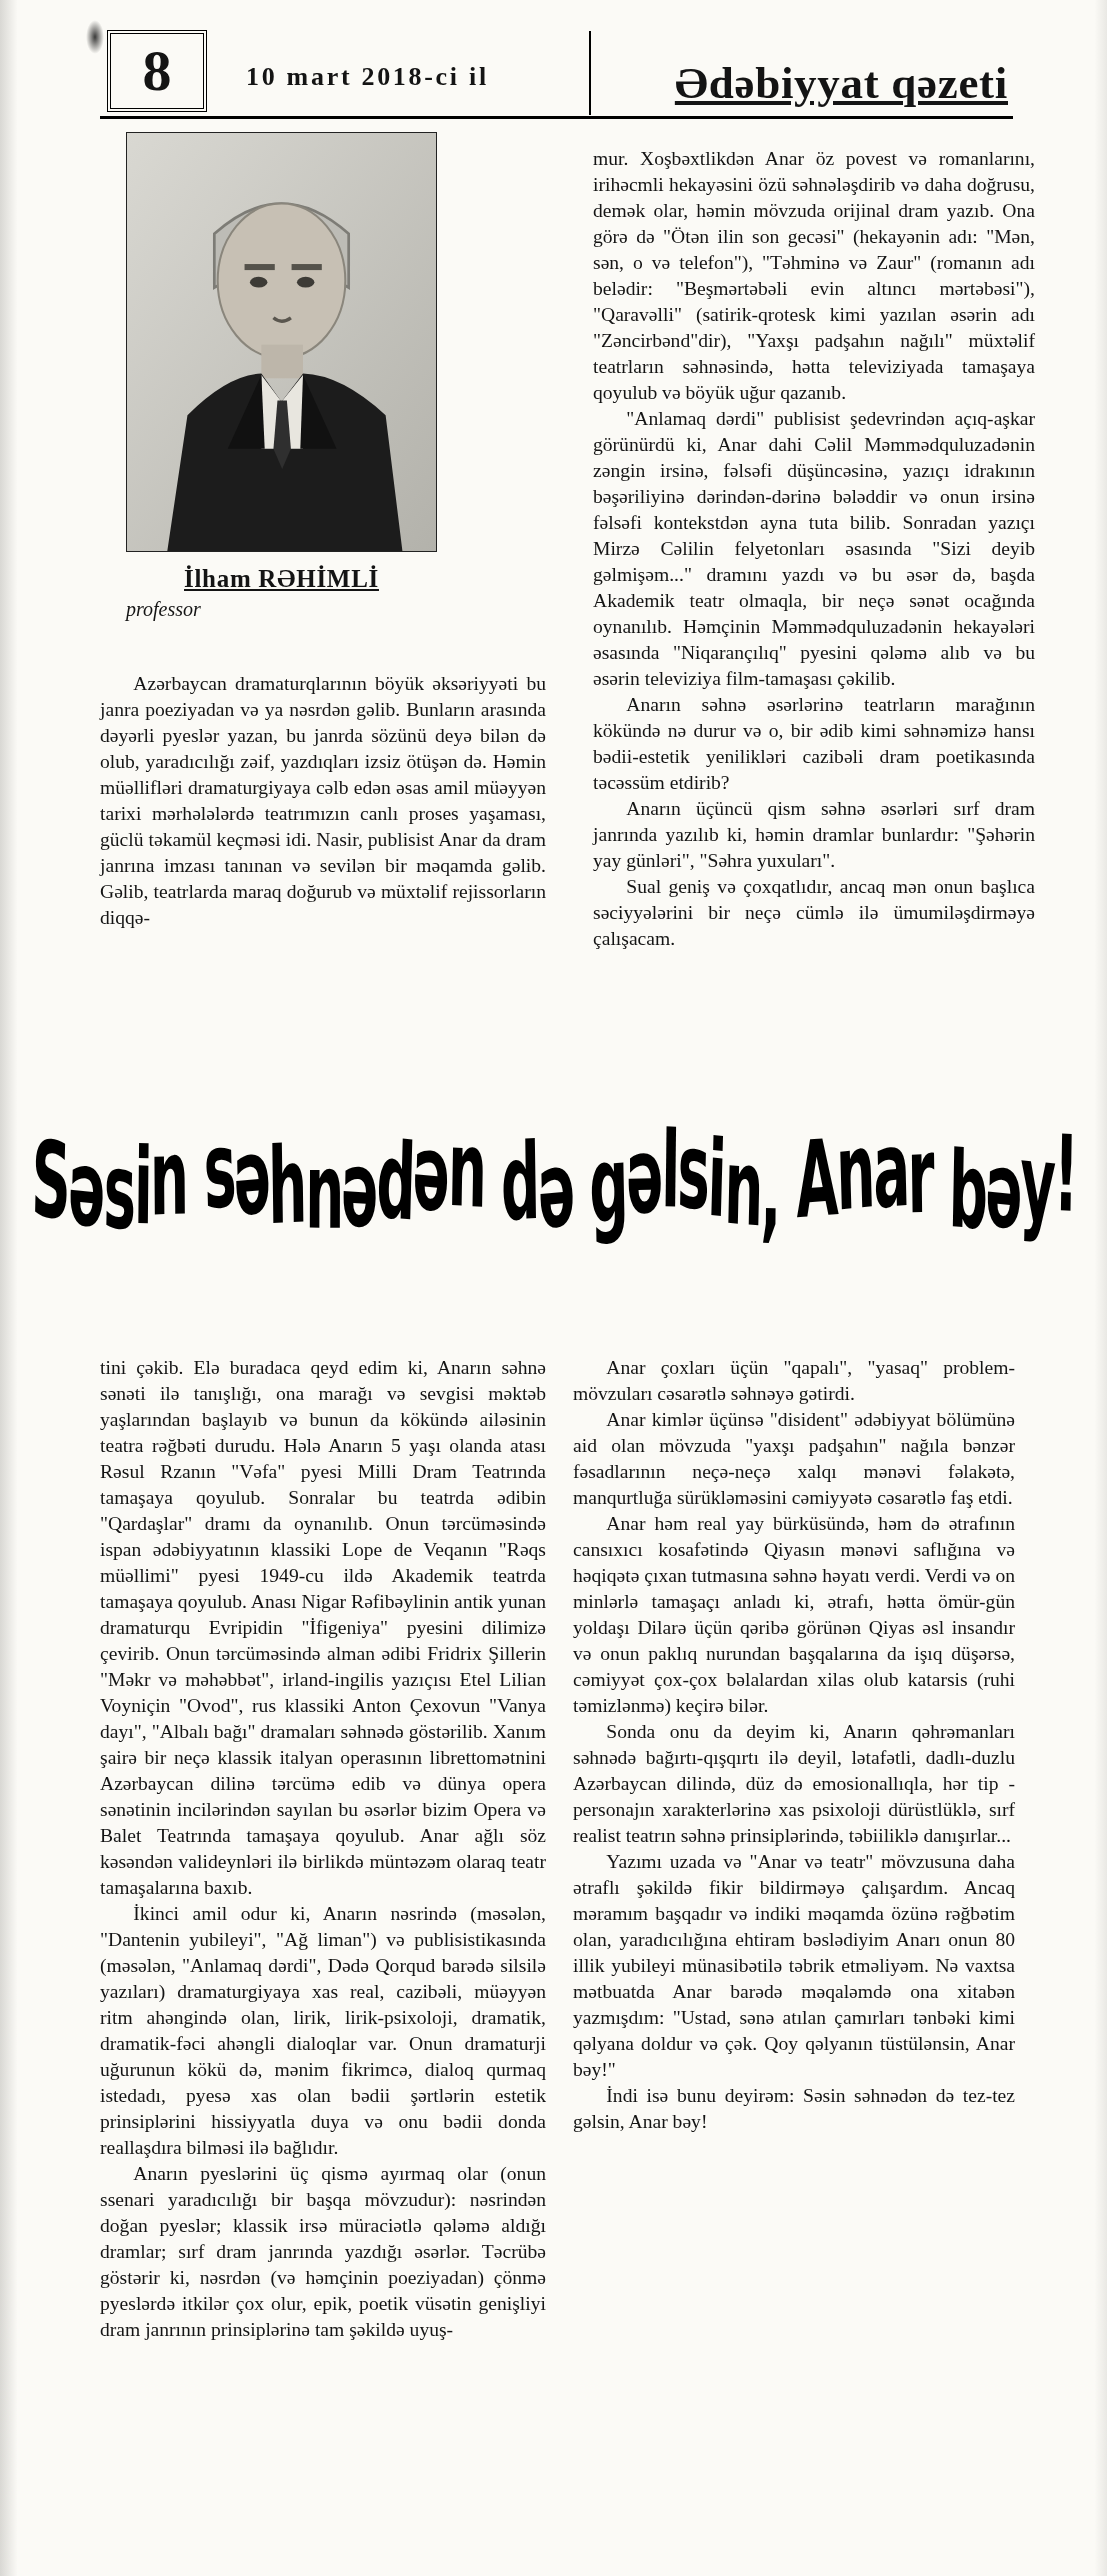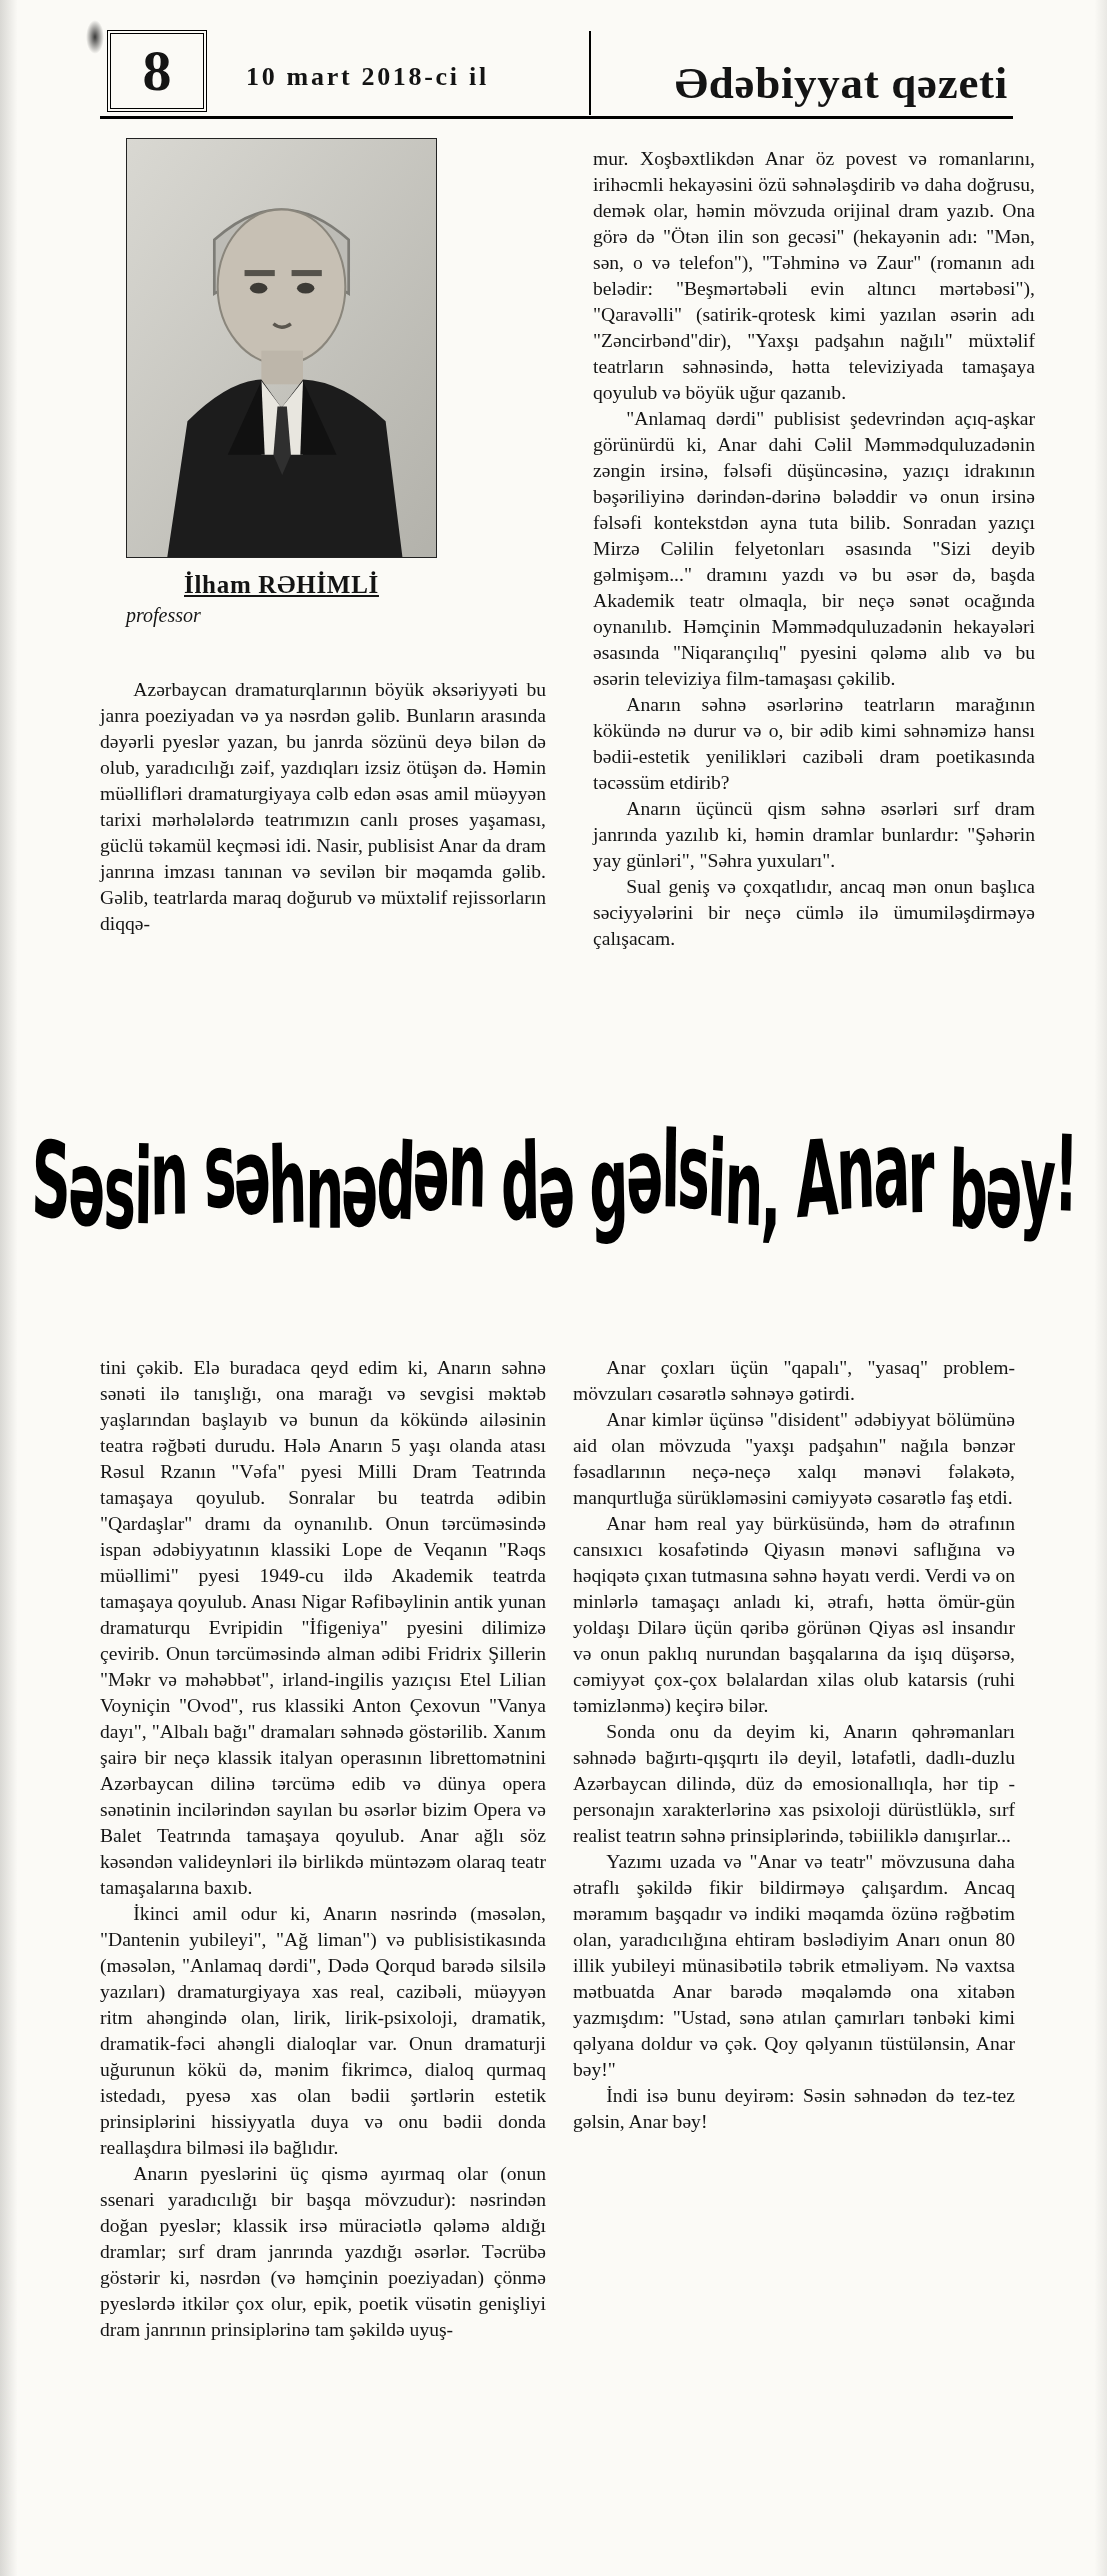--- a/index.html
+++ b/index.html
@@ -34,28 +34,29 @@
     background:radial-gradient(ellipse at center, rgba(10,10,10,.8), rgba(10,10,10,0) 70%); }
   .issue-date{
     position:absolute; left:246px; top:62px;
     font-size:26px; font-weight:bold; letter-spacing:2.7px;
   }
   .header-vrule{ position:absolute; left:589px; top:31px; width:2px; height:84px; background:#000; }
   .masthead{
     position:absolute; right:100px; top:57px;
     font-size:45px; font-weight:bold; letter-spacing:0.7px;
     font-family:"Liberation Serif", serif;
+    text-decoration:underline;
   }
   .header-rule{ position:absolute; left:100px; right:95px; top:116px; height:2.7px; background:#000; }
 
   
   .col{ position:absolute; width:446px; font-size:19.6px; line-height:26px; }
   .col p{ margin:0; text-indent:1.7em; text-align:justify; }
   .col p.cont{ text-indent:0; }
-  .col-intro-left{ left:100px; top:138px; }
+  .col-intro-left{ left:100px; top:132px; }
   .col-intro-right{ left:573px; top:146px; width:442px;margin-left:20px; }
   .col-body-left{ left:100px; top:1355px; }
   .col-body-right{ left:573px; top:1355px; width:442px; }
 
   
   .photo-wrap{ width:311px; margin-left:26px; }
   .photo{
     width:311px; height:420px; display:block;
     border:1.4px solid #222; box-sizing:border-box;
     background:#cfcec8;

